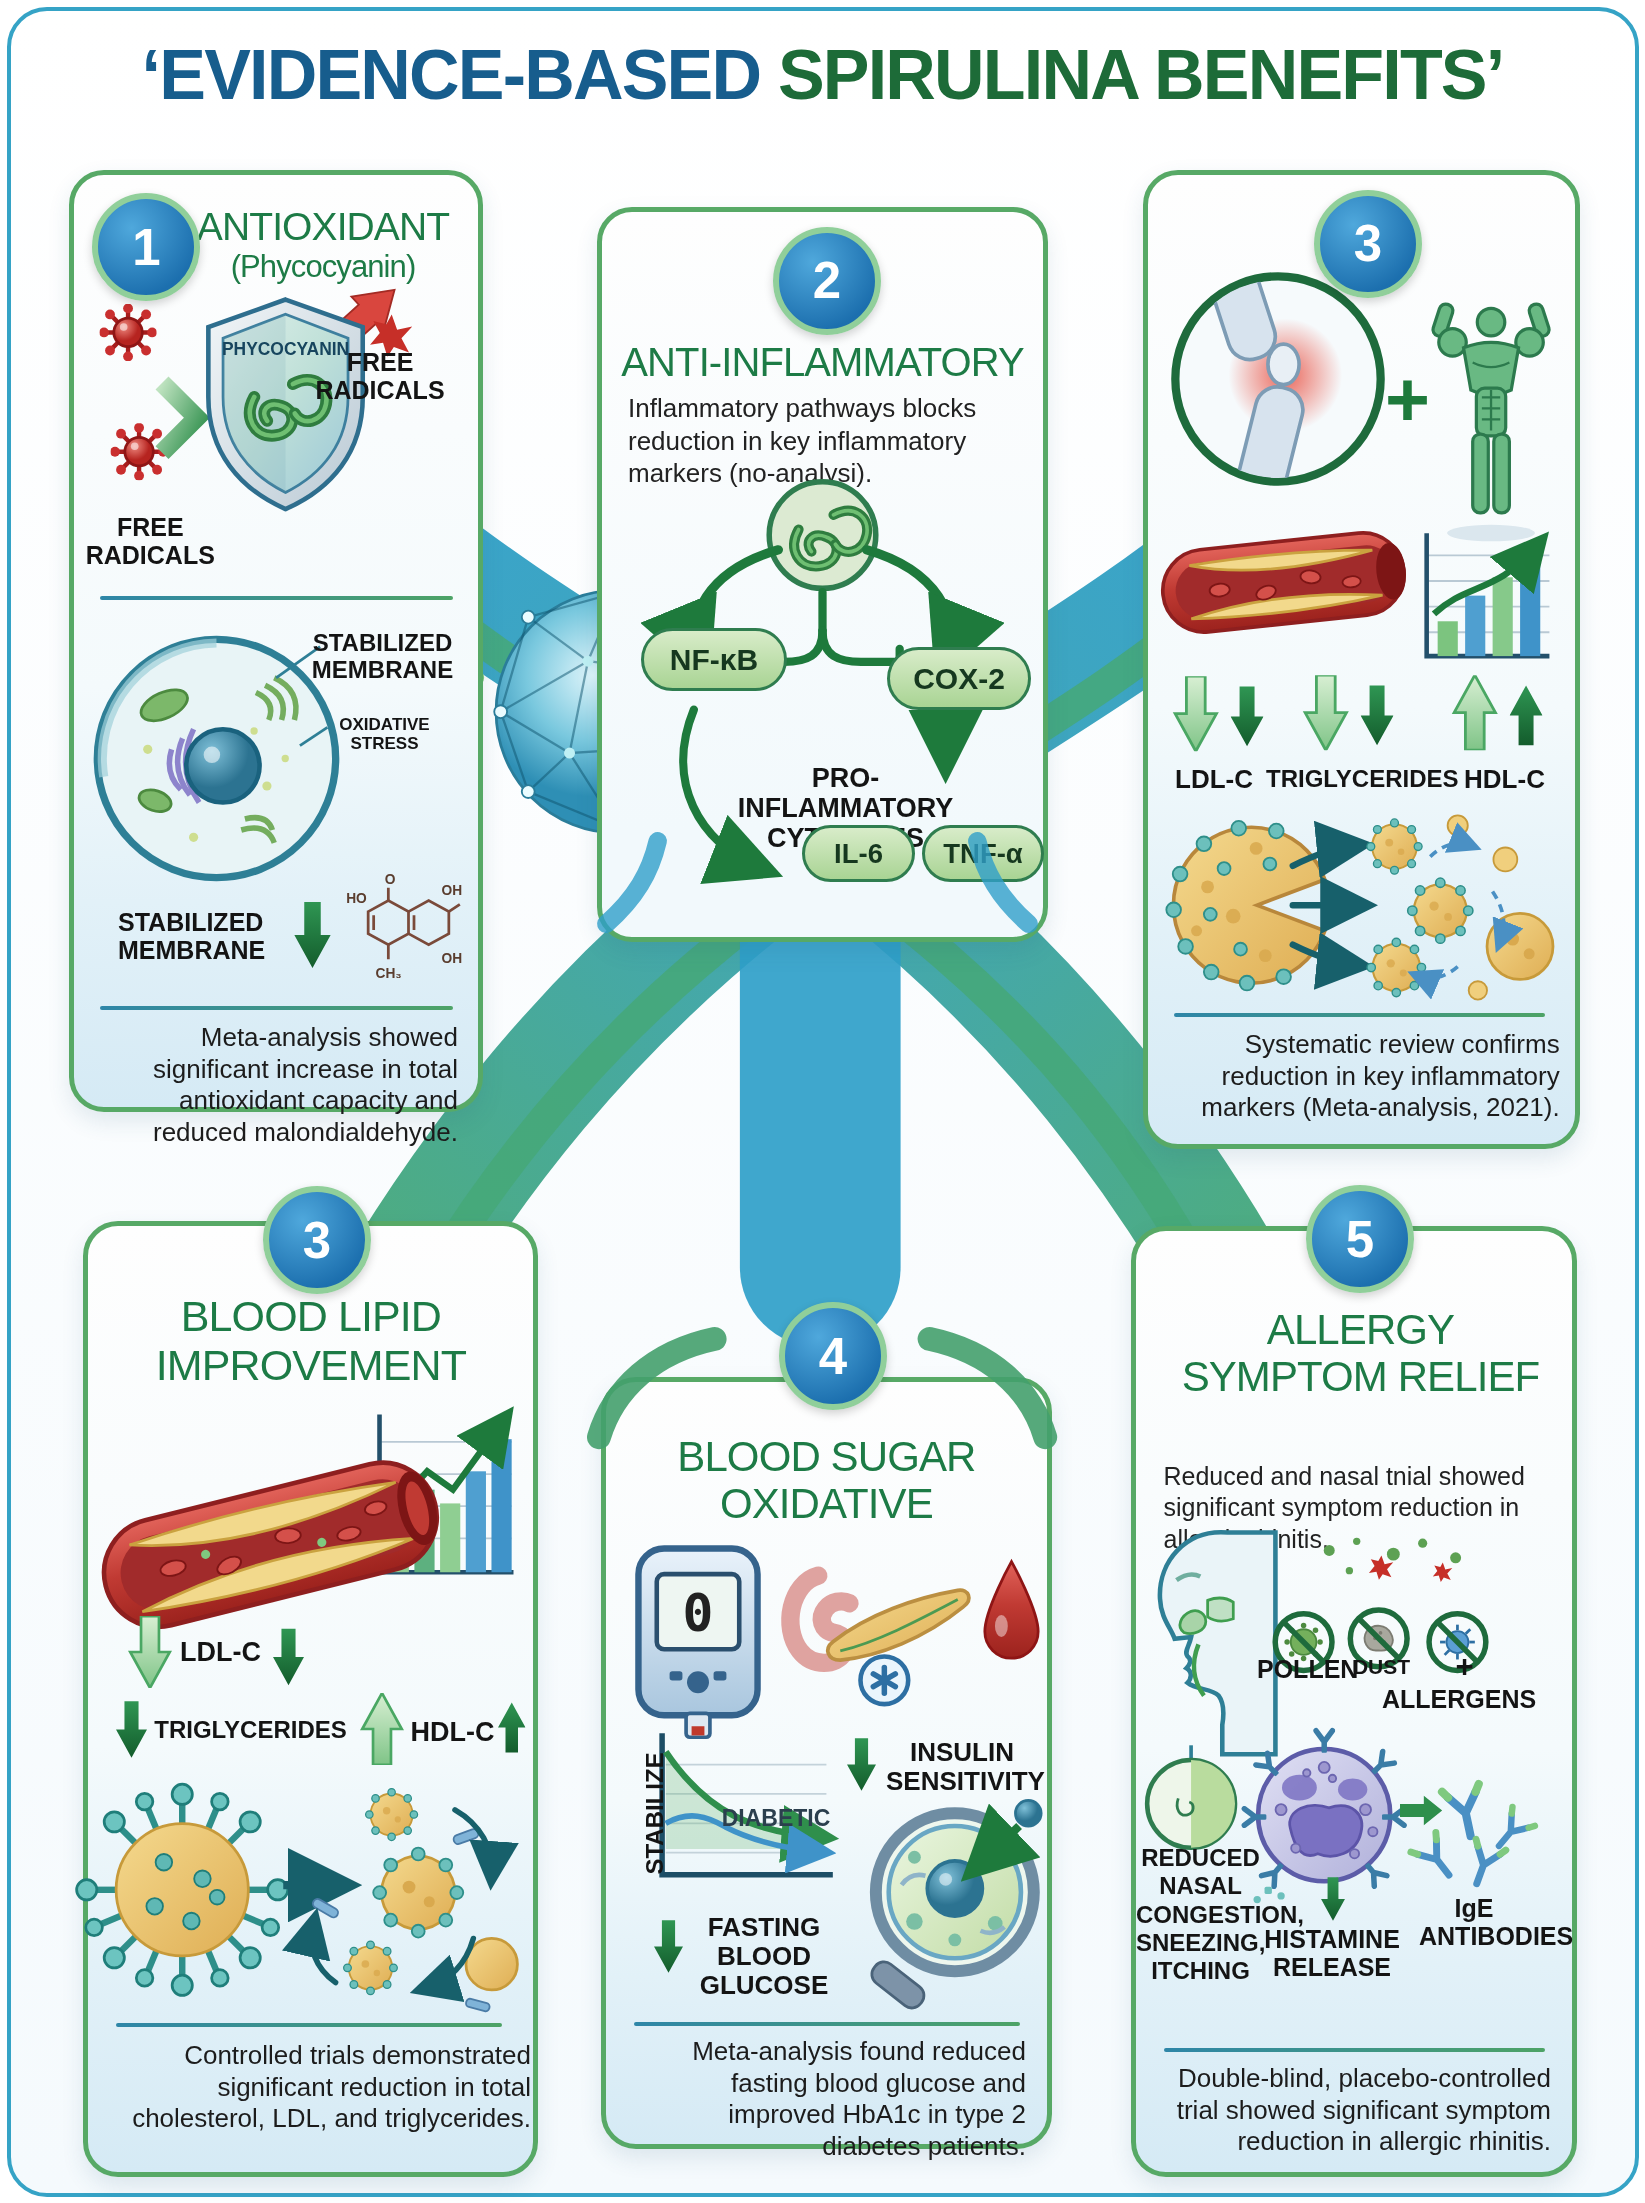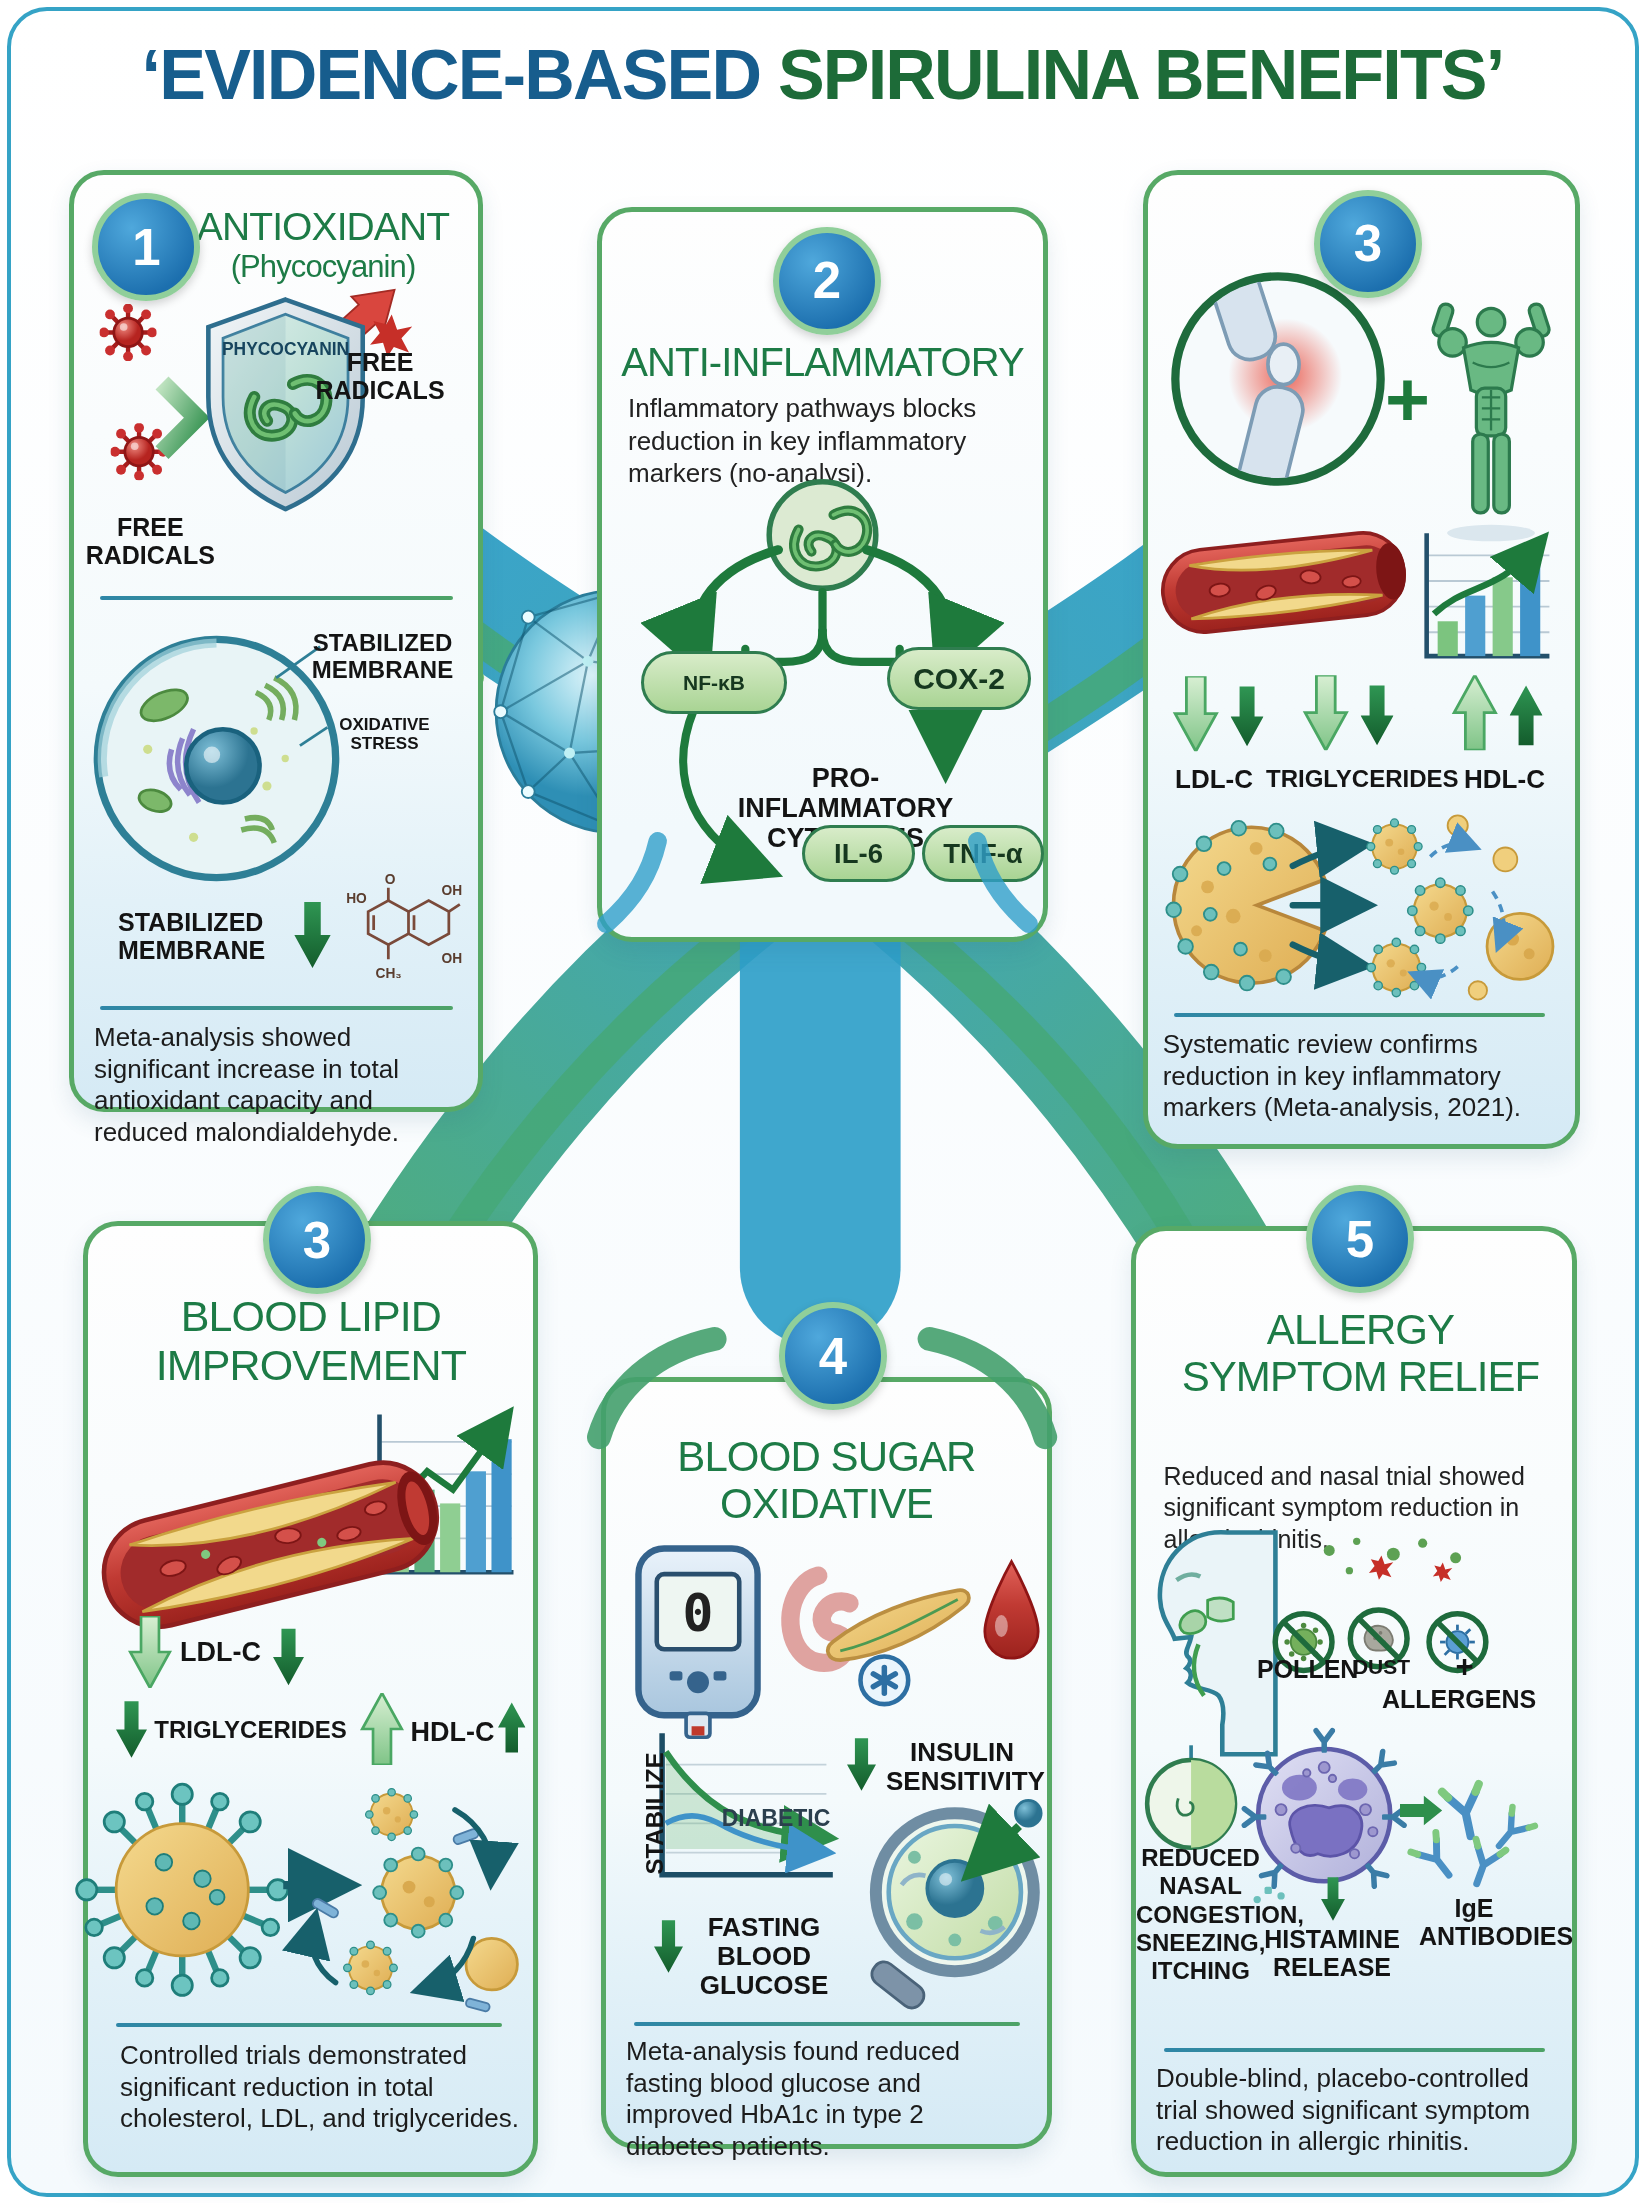--- a/index.html
+++ b/index.html
@@ -12,21 +12,21 @@
          box-shadow:0 9.2px 22px rgba(40,90,120,.12)}
   .p-bg{background:linear-gradient(180deg,#fefefe 0%,#f4fafc 55%,#e2f1f8 78%,#d5eaf5 100%)}
   .badge{position:absolute;width:96px;height:96px;border-radius:50%;z-index:6;
          background:radial-gradient(circle at 35% 30%,#4fa8dc,#1c6fae 75%);
          border:6.4px solid #90cf9a;display:flex;align-items:center;justify-content:center;
          color:#fff;font-weight:bold;font-size:51px;box-shadow:0 3.7px 9.2px rgba(0,0,0,.18)}
   .ptitle{position:absolute;color:#1d7b46;font-weight:normal;text-align:center;letter-spacing:-0.9px;line-height:1.08}
   .sub{position:absolute;color:#222;line-height:1.25}
   .lbl{position:absolute;font-weight:bold;color:#141414;text-align:center;line-height:1.12}
   .divider{position:absolute;height:3.7px;border-radius:2.8px;background:linear-gradient(90deg,#2e86a8,#4da366)}
-  .caption{position:absolute;text-align:left;color:#1c1c1c;line-height:1.22;font-size:26px}
+  .caption{position:absolute;text-align:right;color:#1c1c1c;line-height:1.22;font-size:26px}
   .pill{position:absolute;display:flex;align-items:center;justify-content:center;
         background:linear-gradient(180deg,#d8ecc9,#a9d494);border:3.7px solid #2f7d4f;
         border-radius:37px;font-weight:bold;color:#16381f}
   svg{overflow:visible}
 </style>
 </head>
 <body>
 
 <svg class="abs" width="0" height="0">
  <defs>
@@ -356,21 +356,21 @@
     <g stroke="#1e7a3c" stroke-width="9" fill="none" stroke-linecap="round">
       <path d="M240 124 V166"></path>
       <path d="M240 166 C240 194 222 200 198 200 L158 200"></path>
       <path d="M240 166 C240 194 258 200 282 200 L322 200"></path>
       <line x1="156" y1="186" x2="156" y2="214"></line>
       <line x1="324" y1="186" x2="324" y2="214"></line>
       <path d="M100 252 C68 330 106 398 172 424" marker-end="url(#mG)"></path>
       <path d="M374 250 V306" marker-end="url(#mG)"></path>
     </g>
   </svg>
-  <div class="pill" style="left:39px;top:439px;width:140px;height:57px;font-size:21px">
+  <div class="pill" style="left:39px;top:416px;width:140px;height:57px;font-size:30px">
     <span>NF-κB</span>
     </div>
   <div class="pill" style="left:285px;top:435px;width:138px;height:57px;font-size:30px">
     <span>COX-2</span>
     </div>
   <div class="lbl" style="left:106px;top:551px;width:275px;font-size:27px">PRO-INFLAMMATORY CYTOKINES</div>
   <div class="pill" style="left:200px;top:613px;width:107px;height:51px;font-size:27.5px">
     <span>IL-6</span>
     </div>
   <div class="pill" style="left:320px;top:613px;width:116px;height:51px;font-size:27.5px">

